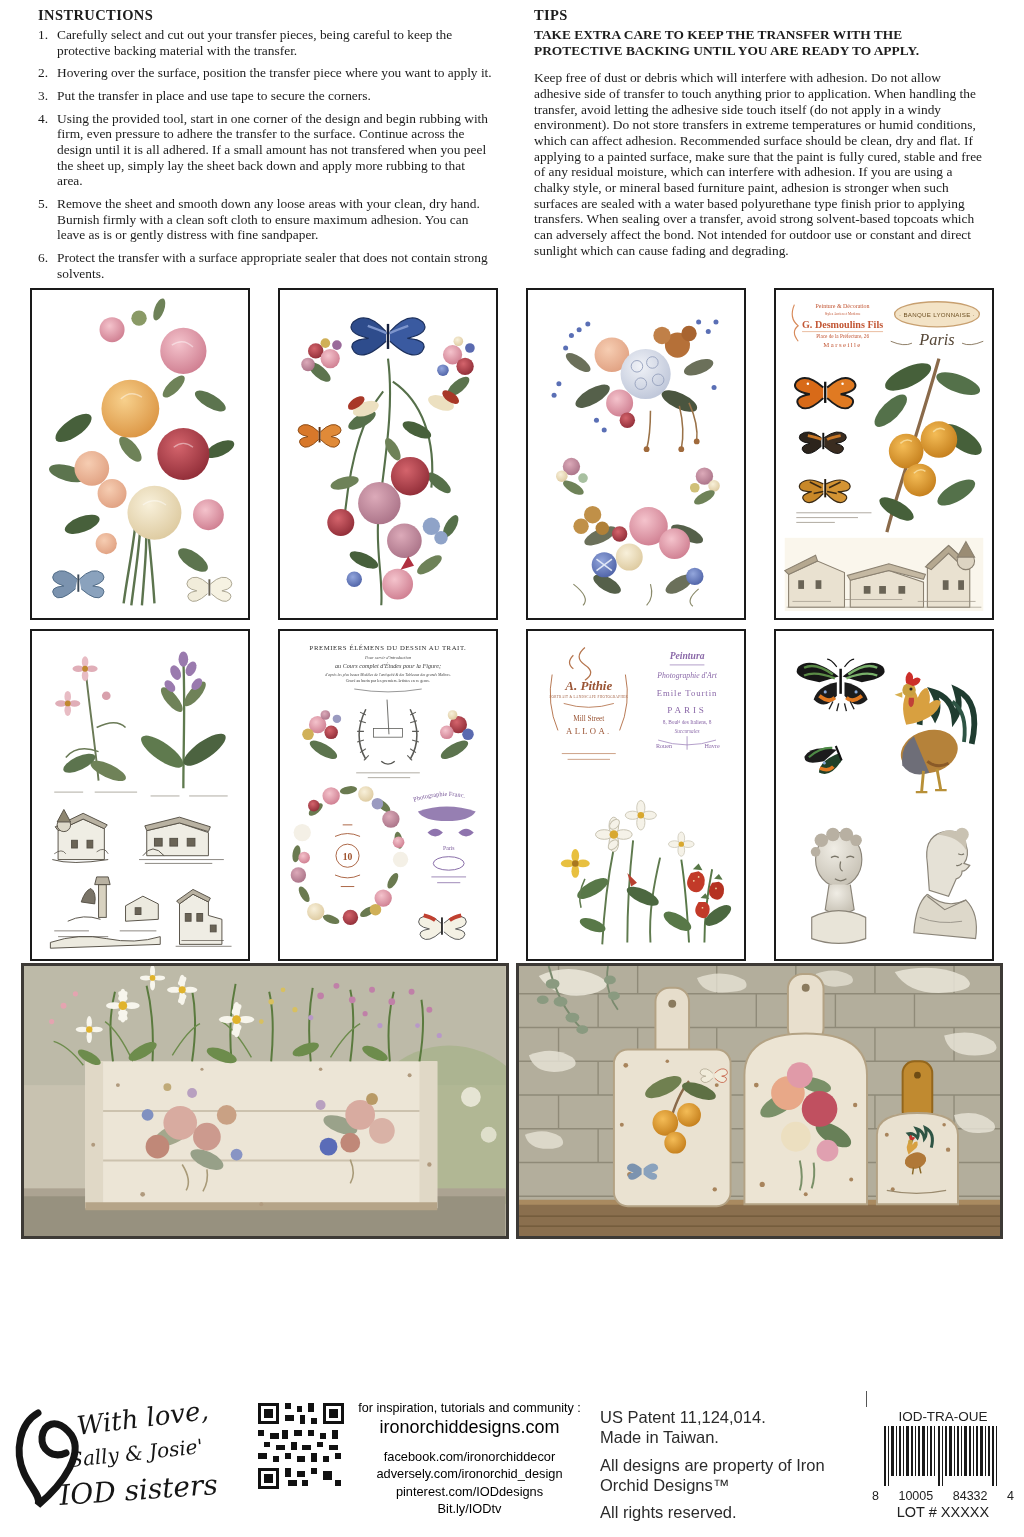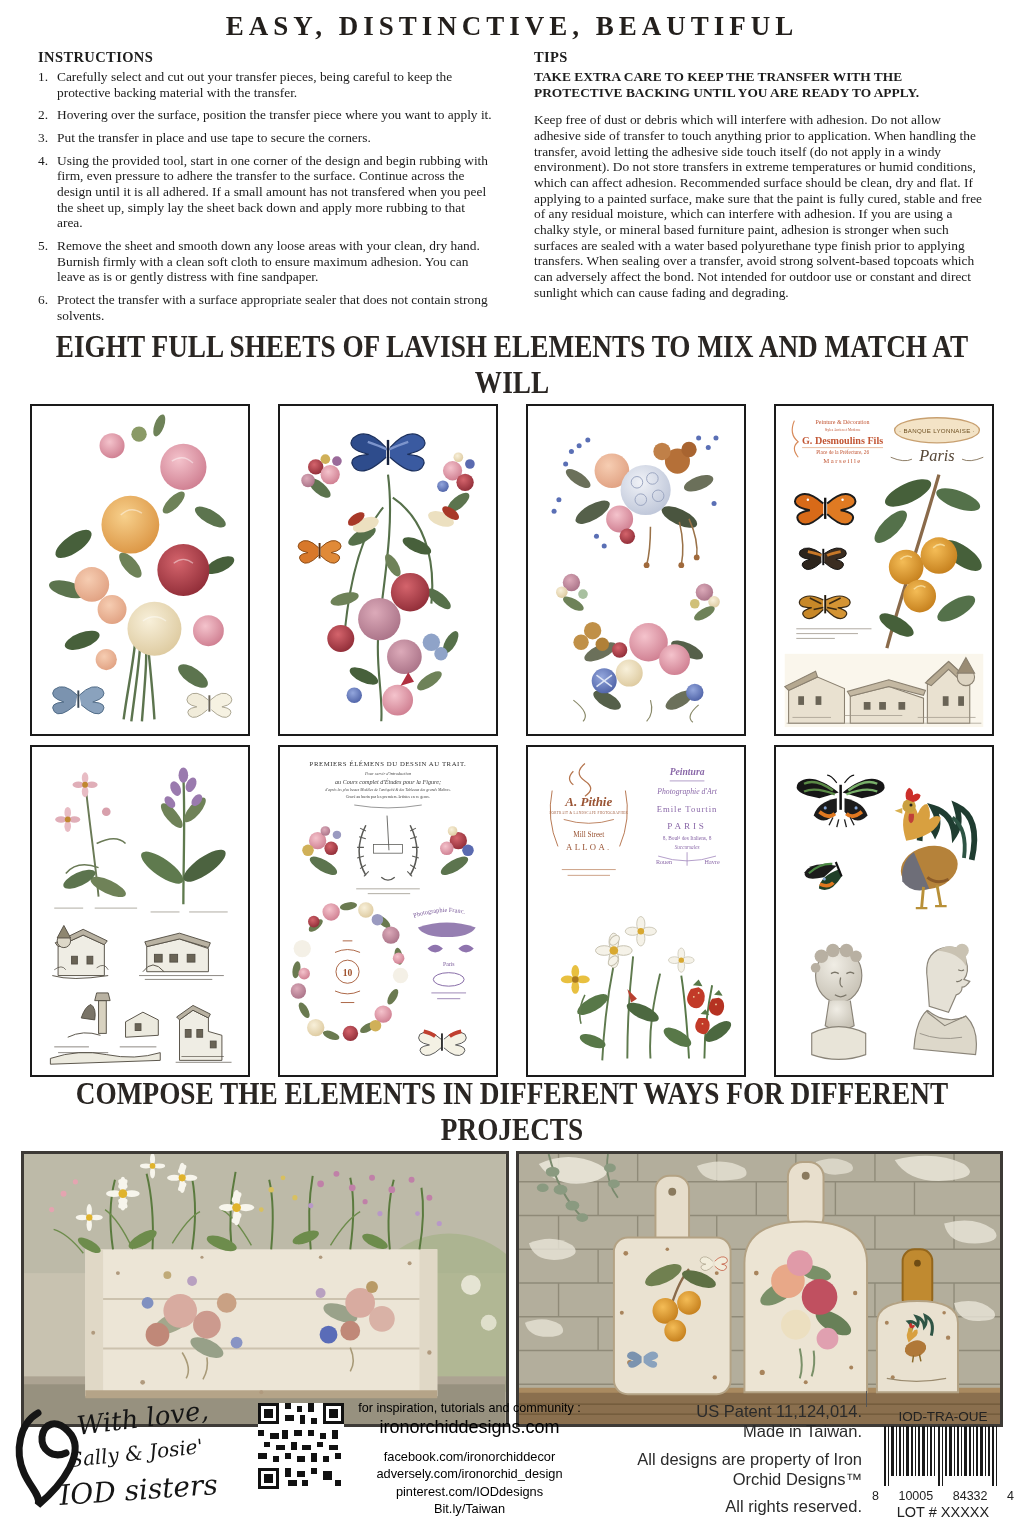--- a/index.html
+++ b/index.html
@@ -28,21 +28,21 @@
   .photo{flex:1;height:276px;border:3px solid #3d3a36;box-sizing:border-box;overflow:hidden;background:#cfc9b9;}
   .photo svg{width:100%;height:100%;display:block;}
   
   .footer{position:absolute;left:0;right:0;bottom:0;height:152px;font-family:"Liberation Sans","DejaVu Sans",sans-serif;}
   .sig{position:absolute;left:8px;top:8px;}
   .qr{position:absolute;left:258px;top:18px;}
   .community{position:absolute;left:352px;top:16px;width:235px;text-align:center;color:#000000;}
   .community .intro{font-size:12.6px;margin-bottom:2px;}
   .community .site{font-size:18px;font-weight:normal;margin-bottom:10px;}
   .community .link{font-size:12.8px;line-height:1.35;}
-  .legal{position:absolute;left:600px;top:16px;width:262px;text-align:right;color:#2b2b2b;font-size:16.5px;line-height:1.22;}
+  .legal{position:absolute;left:600px;top:22px;width:262px;text-align:left;color:#2b2b2b;font-size:16.5px;line-height:1.22;}
   .legal .grp{margin-bottom:8px;}
   .barcode-block{position:absolute;left:872px;top:24px;width:142px;text-align:center;color:#222;}
   .barcode-block .sku{font-size:13.5px;margin-bottom:2px;}
   .barcode-block .lot{font-size:14.5px;margin-top:1px;}
   .digits{display:flex;justify-content:space-between;font-size:12.5px;margin-top:-3px;padding:0 0px;}
   .v-div{position:absolute;left:866px;top:6px;width:1px;height:16px;background:#555;}
 </style>
 </head>
 <body>
 
@@ -86,42 +86,40 @@
           <stop offset="0" stop-color="#f0f2f7"></stop>
           <stop offset="1" stop-color="#b6bfd4"></stop>
         </radialGradient>
       <radialGradient id="rgStone" cx=".4" cy=".3" r=".9">
           <stop offset="0" stop-color="#f0ede5"></stop>
           <stop offset="1" stop-color="#bdb7a9"></stop>
         </radialGradient>
     </defs>
   </svg>
 
-  <div class="main-title">EASY, DISTINCTIVE, BEAUTIFUL</div>
 
   <div class="cols">
     <div class="col">
       <h3>INSTRUCTIONS</h3>
       <ol class="inst-list">
         <li>Carefully select and cut out your transfer pieces, being careful to keep the protective backing material with the transfer.</li>
         <li>Hovering over the surface, position the transfer piece where you want to apply it.</li>
         <li>Put the transfer in place and use tape to secure the corners.</li>
         <li>Using the provided tool, start in one corner of the design and begin rubbing with firm, even pressure to adhere the transfer to the surface. Continue across the design until it is all adhered. If a small amount has not transfered when you peel the sheet up, simply lay the sheet back down and apply more rubbing to that area.</li>
         <li>Remove the sheet and smooth down any loose areas with your clean, dry hand. Burnish firmly with a clean soft cloth to ensure maximum adhesion. You can leave as is or gently distress with fine sandpaper.</li>
         <li>Protect the transfer with a surface appropriate sealer that does not contain strong solvents.</li>
       </ol>
     </div>
     <div class="col">
       <h3>TIPS</h3>
       <p class="tips-warning">TAKE EXTRA CARE TO KEEP THE TRANSFER WITH THE PROTECTIVE BACKING UNTIL YOU ARE READY TO APPLY.</p>
       <p class="tips-body">Keep free of dust or debris which will interfere with adhesion. Do not allow adhesive side of transfer to touch anything prior to application. When handling the transfer, avoid letting the adhesive side touch itself (do not apply in a windy environment). Do not store transfers in extreme temperatures or humid conditions, which can affect adhesion. Recommended surface should be clean, dry and flat. If applying to a painted surface, make sure that the paint is fully cured, stable and free of any residual moisture, which can interfere with adhesion. If you are using a chalky style, or mineral based furniture paint, adhesion is stronger when such surfaces are sealed with a water based polyurethane type finish prior to applying transfers. When sealing over a transfer, avoid strong solvent-based topcoats which can adversely affect the bond. Not intended for outdoor use or constant and direct sunlight which can cause fading and degrading.</p>
     </div>
   </div>
 
-  <div class="section-heading"><span>EIGHT FULL SHEETS OF LAVISH ELEMENTS TO MIX AND MATCH AT WILL</span></div>
 
   <div class="sheet-grid">
 
     <div class="sheet" title="Large antique rose bouquet with blue and white butterflies">
       <svg viewBox="0 0 210 330">
         <g stroke="#5c744e" stroke-width="2.5" fill="none">
           <path d="M96 322 C101 282 106 252 106 226"></path>
             <path d="M107 322 C110 282 113 256 111 224"></path>
           <path d="M120 320 C118 287 115 262 112 230"></path>
             <path d="M88 320 C92 290 97 268 100 240"></path>
@@ -727,21 +725,20 @@
           <circle cx="186" cy="206" r="7" fill="#c9c2b2"></circle>
           <path d="M182 226 q4 2 6 0 M186 236 q-3 3 -6 2" stroke="#7a7568" stroke-width="1.2" fill="none"></path>
           <path d="M150 268 q-12 10 -14 40 l64 6 q4 -26 -10 -40 q-20 10 -40 -6" fill="#ddd8ca" stroke="#8a8478" stroke-width="1.2"></path>
           <path d="M150 270 l18 14 l22 -10" fill="none" stroke="#8a8478" stroke-width="1.2"></path>
           <path d="M142 292 q20 8 44 4" fill="none" stroke="#9a958a" stroke-width="1"></path>
         </g>
       </svg>
     </div>
   </div>
 
-  <div class="section-heading"><span>COMPOSE THE ELEMENTS IN DIFFERENT WAYS FOR DIFFERENT PROJECTS</span></div>
 
   <div class="photo-row">
 
     <div class="photo" title="Distressed white crate with floral transfers filled with daisies and wildflowers">
       <svg viewBox="0 0 487 272" preserveAspectRatio="none">
         <rect width="487" height="272" fill="#c8c2b0"></rect>
         <rect x="0" y="0" width="487" height="120" fill="#bdbaa8"></rect>
         <ellipse cx="430" cy="170" rx="90" ry="90" fill="#9fae7e" opacity=".55"></ellipse>
         <circle cx="452" cy="132" r="10" fill="#f2efe2" opacity=".8"></circle>
           <circle cx="470" cy="170" r="8" fill="#f2efe2" opacity=".7"></circle>
@@ -1075,21 +1072,21 @@
         </g>
       </svg>
     </div>
 
     <div class="community">
       <div class="intro">for inspiration, tutorials and community :</div>
       <div class="site">ironorchiddesigns.com</div>
       <div class="link">facebook.com/ironorchiddecor</div>
       <div class="link">adversely.com/ironorchid_design</div>
       <div class="link">pinterest.com/IODdesigns</div>
-      <div class="link">Bit.ly/Taiwan</div>
+      <div class="link">Bit.ly/IODtv</div>
     </div>
 
     <div class="legal">
       <div class="grp">
         <div>US Patent 11,124,014.</div>
         <div>Made in Taiwan.</div>
       </div>
       <div class="grp" style="margin-bottom:6px;">
         <div>All designs are property of Iron Orchid Designs™</div>
       </div>

